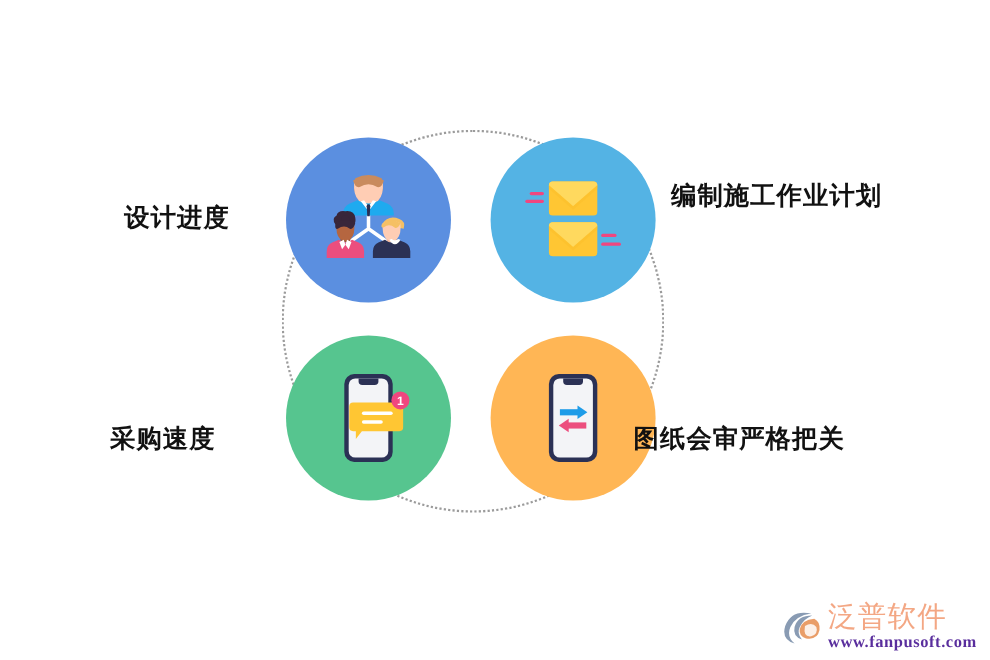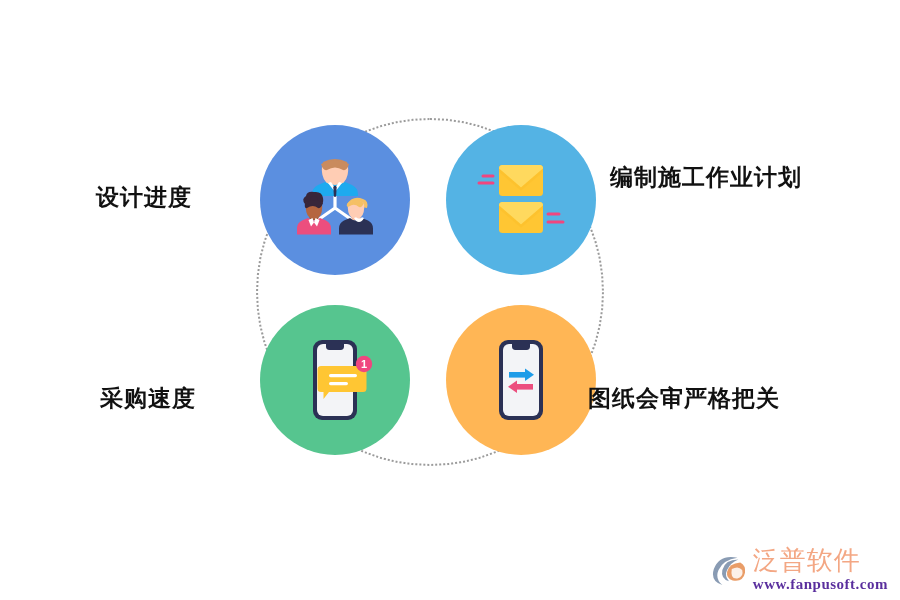--- a/index.html
+++ b/index.html
@@ -66,24 +66,24 @@
     font-size: 23px;
     font-weight: bold;
     color: #111111;
     letter-spacing: 1px;
     white-space: nowrap;
     line-height: 1;
   }
   .label-left { text-align: right; }
   .label-right { text-align: left; }
 
-  .lbl-design   { left: 96px; top: 186px; }
+  .lbl-design   { left: 113px; top: 186px; }
   .lbl-plan     { left: 610px; top: 166px; }
   .lbl-purchase { left: 100px; top: 387px; }
-  .lbl-review   { left: 588px; top: 387px; }
+  .lbl-review   { left: 576px; top: 387px; }
 
   
   .watermark {
     position: absolute;
     right: 12px;
     bottom: 8px;
     z-index: 4;
     display: flex;
     align-items: center;
     gap: 6px;

